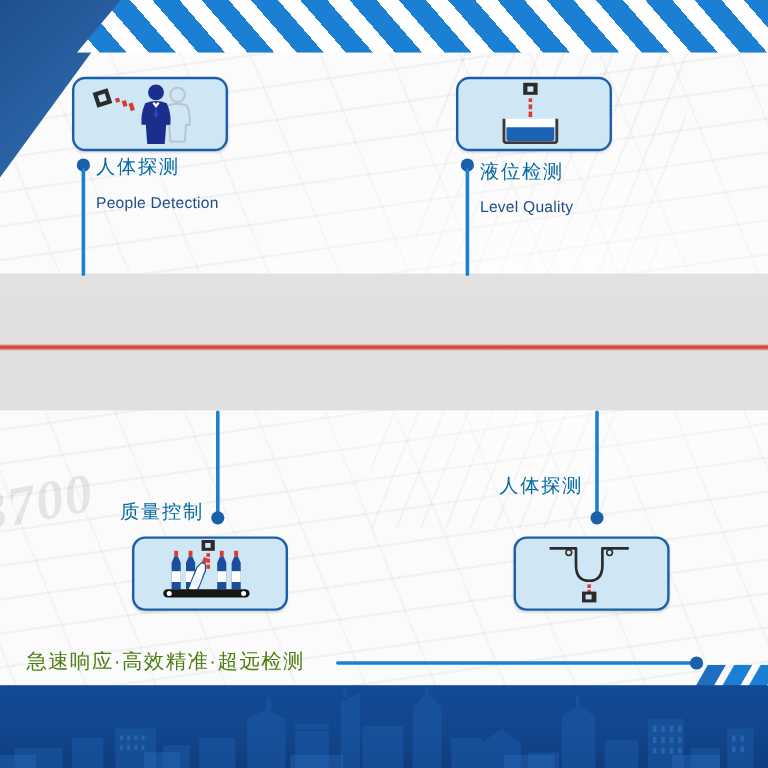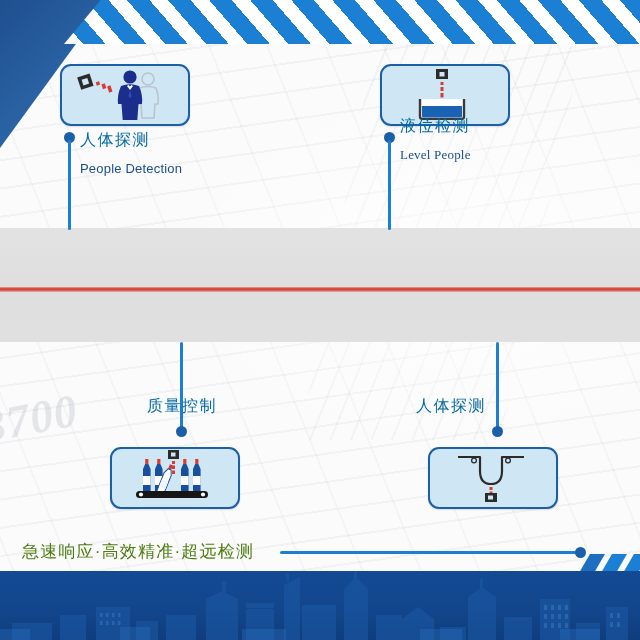--- a/index.html
+++ b/index.html
@@ -208,29 +208,29 @@
 
       <path d="M38 33 L38 51 Q38 53 41 53 L79 53 Q82 53 82 51 L82 33" fill="#ffffff" stroke="#3a3a3a" stroke-width="2.4" stroke-linejoin="round"></path>
 
       <path d="M40 40 L40 50.5 Q40 51.4 41.6 51.4 L78.4 51.4 Q80 51.4 80 50.5 L80 40 Z" fill="#1a63b4"></path>
     </svg>
   </div>
 
   <div class="dot" style="left:384px; top:132px;"></div>
   <div class="conn" style="left:388px; top:140px; height:90px;"></div>
 
-  <div class="label" style="left:400px; top:116px;font-family:Liberation Serif, serif;">
+  <div class="label" style="left:400px; top:134px;">
     <div class="cn">液位检测</div>
-    <div class="en">Level People</div>
+    <div class="en">Level Quality</div>
   </div>
 
   <div class="conn" style="left:180px; top:342px; height:88px;"></div>
   <div class="dot" style="left:176px; top:426px;"></div>
 
-  <div class="label right" style="left:0px; top:396px; width:170px;padding-left:47px;">
+  <div class="label right" style="left:0px; top:418px; width:170px;">
     <div class="cn">质量控制</div>
   </div>
 
   <div class="card" style="left:110px; top:447px;">
     <svg width="122" height="54" viewBox="0 0 122 54">
 
       <rect x="56" y="1" width="11" height="9" fill="#2b2b2b"></rect>
       <rect x="59" y="3.5" width="4.5" height="4" fill="#cfe6f4"></rect>
 
       <g fill="#d93b32">

